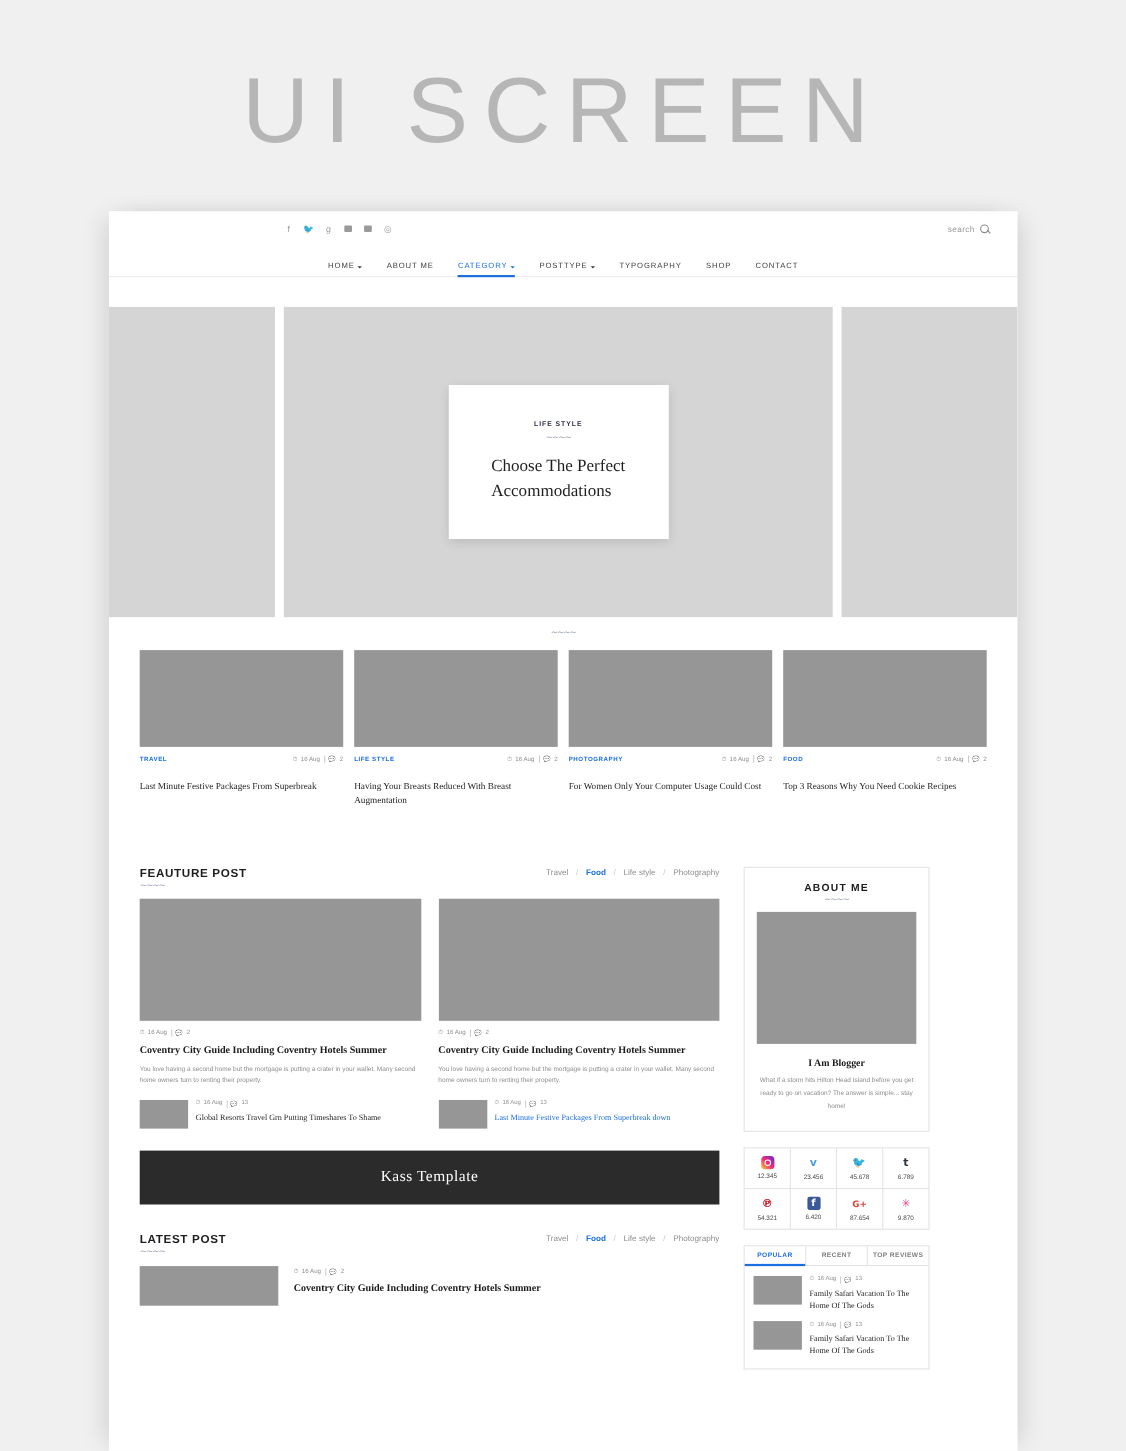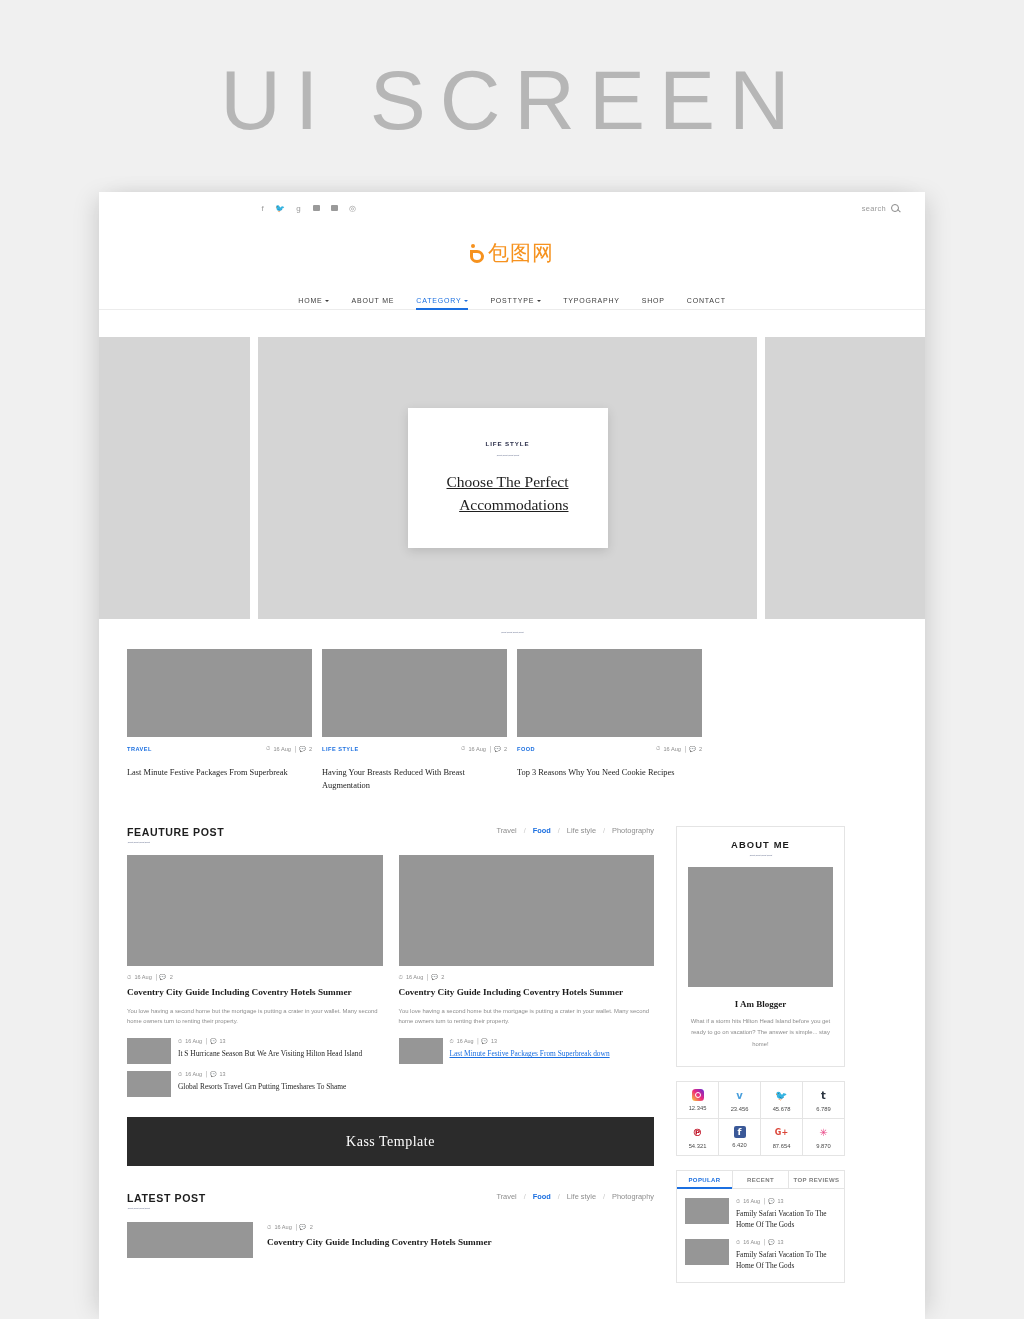--- a/index.html
+++ b/index.html
@@ -64,57 +64,57 @@
   .hero .side-l { width: 151px; margin-left: 0; }
   .hero .side-r { width: 160px; }
   .hero .center { flex: 1; display:flex; align-items:center; justify-content:center; }
   .hero-card {
     width: 200px; height: 140px; background:#fff; box-shadow: 0 3px 10px rgba(0,0,0,0.13);
     display:flex; flex-direction:column; align-items:center; justify-content:center;
   }
   .hero-cat { font-size: 6.2px; font-weight:700; letter-spacing: .9px; color:#2b2f4a; }
   .squig { margin: 7px 0 12px; color:#9aa0b5; font-size: 8px; letter-spacing:-1px; line-height:4px;}
   .hero-title { font-family:"Liberation Serif", serif; font-size: 15.5px; color:#1f1f1f;
-                text-align:right; line-height: 1.5; text-decoration: underline; }
+                text-align:left; line-height: 1.5; }
   
   .inner { padding: 0 28px; }
   .sec-center-title { text-align:center; padding-top: 32px; }
   .sec-center-title h2 { font-size: 11px; letter-spacing: 1.3px; font-weight:700; color:#1d1d1d; }
   .sec-center-title .squig { margin-top: 5px; }
   .grid4 { display:grid; grid-template-columns: repeat(4, 1fr); gap: 10px; margin-top: 14px; }
   .thumb { background:#969696; width:100%; height:88px; }
   .meta-row { display:flex; justify-content:space-between; align-items:center;
               margin-top: 8px; font-size:5.6px; }
   .cat { color:#1b6fe0; font-weight:700; letter-spacing:.5px; }
   .meta { color:#8d8d8d; display:flex; gap:3px; align-items:center; }
   .card-title { font-family:"Liberation Serif", serif; font-size: 8.4px; color:#1d1d1d;
                 line-height:1.5; margin-top: 15px; }
   
-  .body-cols { display:flex; gap: 22px; margin-top: 34px; }
+  .body-cols { display:flex; gap: 22px; margin-top: 54px; }
   .col-main { width: 527px; }
   .col-side { width: 169px; }
   .sec-head { display:flex; justify-content:space-between; align-items:flex-start; }
   .sec-head h2 { font-size: 10.6px; font-weight:700; letter-spacing:.6px; color:#1d1d1d; }
   .filters { display:flex; gap:7px; font-size:7.4px; color:#8d8d8d; align-items:center;}
   .filters .on { color:#1b6fe0; font-weight:700; }
   .filters .sep { color:#c8c8c8; }
   .sec-head .squig { margin: 3px 0 0; }
   .two-posts { display:grid; grid-template-columns:1fr 1fr; gap:16px; margin-top: 10px; }
   .big-thumb { background:#969696; width:100%; height: 111px; }
   .post-meta { font-size:5.6px; color:#8d8d8d; margin-top:8px; display:flex; gap:3px; }
   .post-title { font-family:"Liberation Serif", serif; font-weight:700; font-size:9.2px;
                 color:#1b1b1b; line-height:1.45; margin-top:5px; }
   .post-ex { font-size:5.9px; color:#8d8d8d; line-height:1.75; margin-top:6px; }
   .mini-list { margin-top: 12px; display:flex; flex-direction:column; gap: 7px; }
   .mini { display:flex; gap:7px; align-items:flex-start; }
   .mini .mt { width:44px; height:26px; background:#969696; flex:none; }
   .mini .mtxt .mm { font-size:5.4px; color:#8d8d8d; display:flex; gap:3px; }
   .mini .mtxt .mttl { font-family:"Liberation Serif", serif; font-size:7.4px; color:#1f1f1f;
                       line-height:1.55; margin-top:3px; }
-  .mini .mtxt .mttl.blue { color:#1b6fe0;text-decoration:underline; }
+  .mini .mtxt .mttl.blue { color:#1b6fe0; }
   .banner { background:#2b2b2b; height: 49px; margin-top: 20px;
             display:flex; align-items:center; justify-content:center; }
   .banner span { color:#fff; font-family:"Liberation Serif", serif; font-size:14px; letter-spacing:.5px;}
   .latest-wrap { margin-top: 26px; }
   .latest-item { display:flex; gap:14px; margin-top:11px; }
   .latest-item .lt { width:126px; height:36px; background:#969696; flex:none; }
   
   .widget { border:1px solid #e4e4e4; padding: 12px 11px 16px; }
   .widget h3 { text-align:center; font-size:9.4px; letter-spacing:1.1px; font-weight:700; color:#1d1d1d;}
   .widget .squig { text-align:center; margin: 4px 0 9px; }
@@ -163,27 +163,20 @@
           <span class="sq"></span>
         </span>
       <span class="si">◎</span>
     </div>
     <div class="searchbox">
       <span class="lbl">search</span>
       <span class="mag"></span>
     </div>
   </div>
 
-  <div class="logo-wrap">
-    <span class="logo-b">
-      <span class="dot"></span>
-        <span class="bowl"></span>
-    </span>
-    <span class="logo-cn">包图网</span>
-  </div>
 
   <div class="nav">
     <a>
         <span>HOME</span>
         <span class="caret"></span>
       </a>
     <a>
         <span>ABOUT ME</span>
       </a>
     <a class="active">
@@ -238,20 +231,28 @@
         <div class="thumb"></div>
         <div class="meta-row">
           <span class="cat">LIFE STYLE</span>
           <span class="meta">⏱ <span>16 Aug</span> │ 💬 <span>2</span></span>
         </div>
         <div class="card-title">Having Your Breasts Reduced With Breast Augmentation</div>
       </div>
       <div>
         <div class="thumb"></div>
         <div class="meta-row">
+          <span class="cat">PHOTOGRAPHY</span>
+          <span class="meta">⏱ <span>16 Aug</span> │ 💬 <span>2</span></span>
+        </div>
+        <div class="card-title">For Women Only Your Computer Usage Could Cost</div>
+      </div>
+      <div>
+        <div class="thumb"></div>
+        <div class="meta-row">
           <span class="cat">FOOD</span>
           <span class="meta">⏱ <span>16 Aug</span> │ 💬 <span>2</span></span>
         </div>
         <div class="card-title">Top 3 Reasons Why You Need Cookie Recipes</div>
       </div>
     </div>
 
     <div class="body-cols">
 
       <div class="col-main">
@@ -271,27 +272,20 @@
           </div>
         </div>
 
         <div class="two-posts">
           <div>
             <div class="big-thumb"></div>
             <div class="post-meta">⏱ <span>16 Aug</span> │ 💬 <span>2</span></div>
             <div class="post-title">Coventry City Guide Including Coventry Hotels Summer</div>
             <div class="post-ex">You love having a second home but the mortgage is putting a crater in your wallet. Many second home owners turn to renting their property.</div>
             <div class="mini-list">
-              <div class="mini">
-                <div class="mt"></div>
-                <div class="mtxt">
-                  <div class="mm">⏱ <span>16 Aug</span> │ 💬 <span>13</span></div>
-                  <div class="mttl">It S Hurricane Season But We Are Visiting Hilton Head Island</div>
-                </div>
-              </div>
               <div class="mini">
                 <div class="mt"></div>
                 <div class="mtxt">
                   <div class="mm">⏱ <span>16 Aug</span> │ 💬 <span>13</span></div>
                   <div class="mttl">Global Resorts Travel Grn Putting Timeshares To Shame</div>
                 </div>
               </div>
             </div>
           </div>
 

